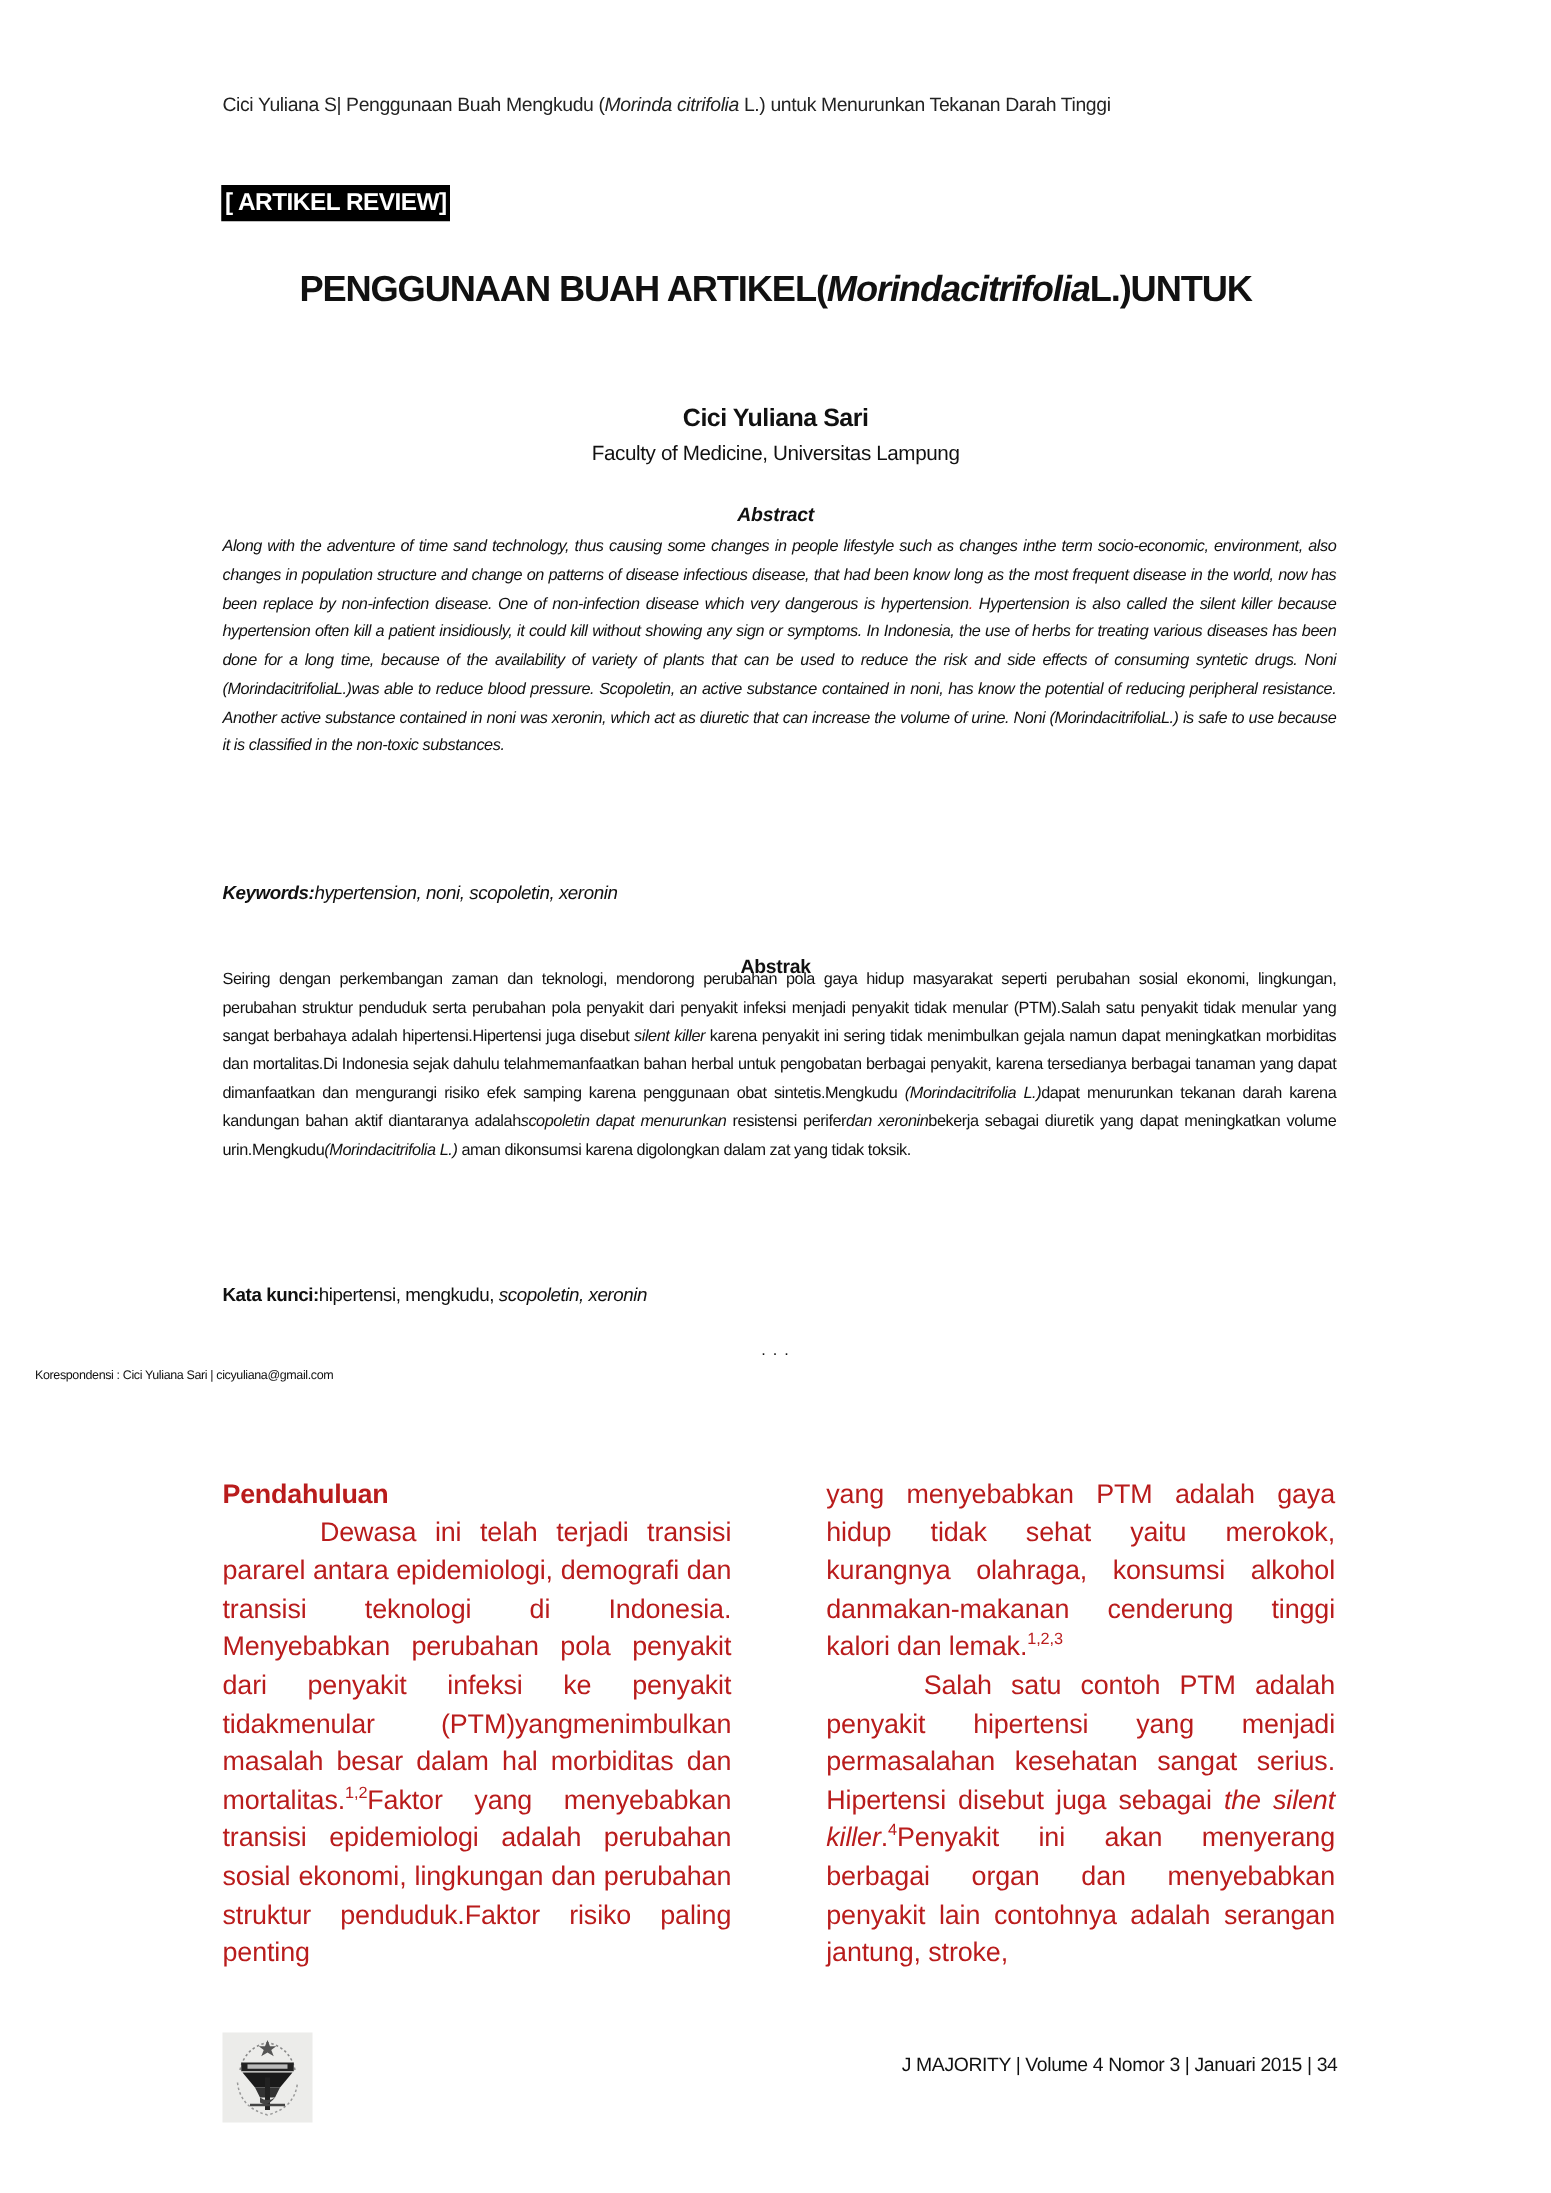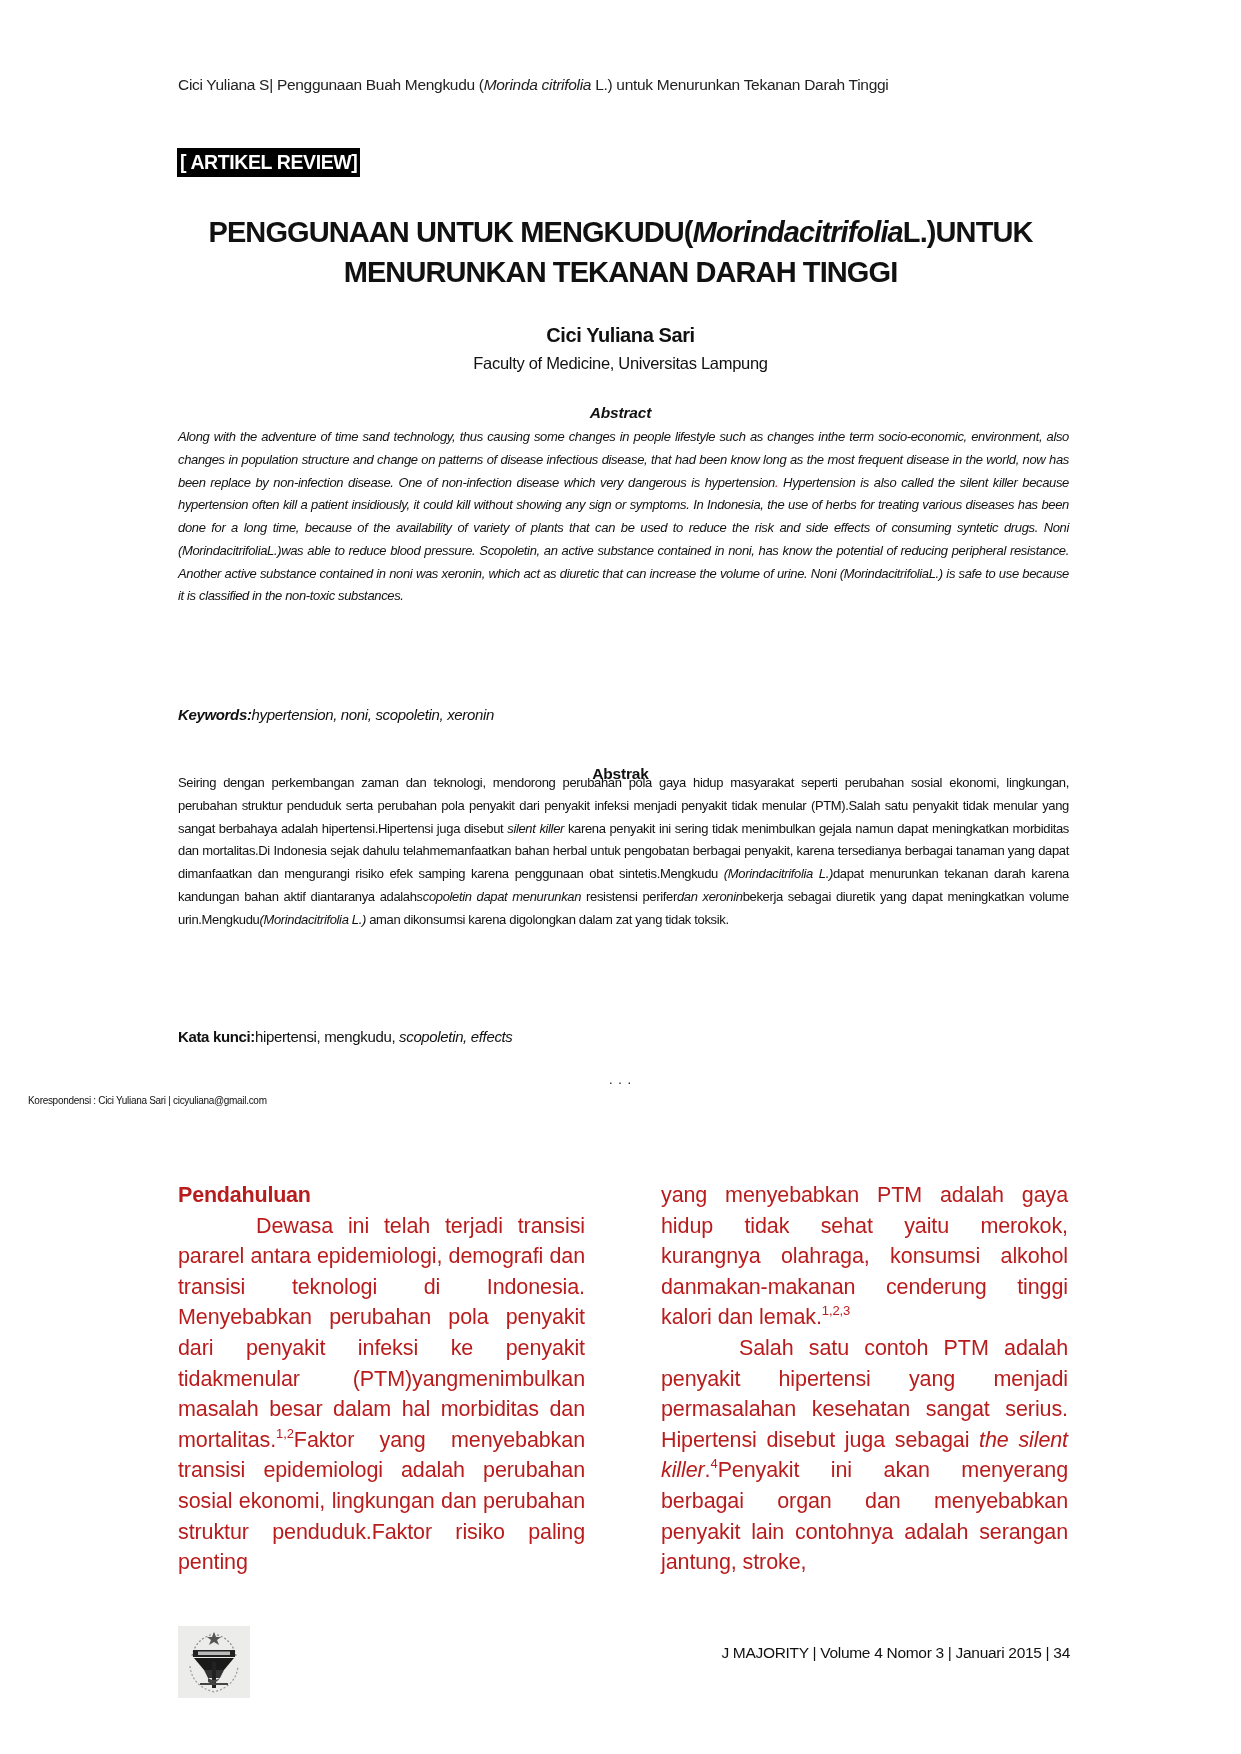--- a/index.html
+++ b/index.html
@@ -35,36 +35,35 @@
   .footer { left: 600px; width: 470px; top: 1644px; text-align: right; font-size: 15.5px; letter-spacing: -0.3px; white-space: nowrap; }
 </style>
 </head>
 <body>
 
 <div class="abs running-header"><span>Cici Yuliana S| Penggunaan Buah Mengkudu (</span><i>Morinda citrifolia</i><span> L.) untuk Menurunkan Tekanan Darah Tinggi</span></div>
 
 <div class="abs badge">[ ARTIKEL REVIEW]</div>
 
 <div class="abs title">
-  <div><span>PENGGUNAAN UNTUK MENGKUDU(</span><i>Morindacitrifolia</i><span>L.)UNTUK</span></div>
-  <div>MENURUNKAN TEKANAN DARAH TINGGI</div>
+  <div><span>PENGGUNAAN BUAH ARTIKEL(</span><i>Morindacitrifolia</i><span>L.)UNTUK</span></div>
 </div>
 
 <div class="abs author">Cici Yuliana Sari</div>
 <div class="abs affil">Faculty of Medicine, Universitas Lampung</div>
 
 <div class="abs sec-head abstract-en-head">Abstract</div>
 <div class="abs para para-en"><span>Along with the adventure of time sand technology, thus causing some changes in people lifestyle such as changes inthe term socio-economic, environment, also changes in population structure and change on patterns of disease infectious disease, that had been know long as the most frequent disease in the world, now has been replace by non-infection disease. One of non-infection disease which very dangerous is hypertension</span><span class="red">.</span><span> Hypertension is also called the silent killer because hypertension often kill a patient insidiously, it could kill without showing any sign or symptoms. In Indonesia, the use of herbs for treating various diseases has been done for a long time, because of the availability of variety of plants that can be used to reduce the risk and side effects of consuming syntetic drugs. Noni (MorindacitrifoliaL.)was able to reduce blood pressure. Scopoletin, an active substance contained in noni, has know the potential of reducing peripheral resistance. Another active substance contained in noni was xeronin, which act as diuretic that can increase the volume of urine. Noni (MorindacitrifoliaL.) is safe to use because it is classified in the non-toxic substances.</span></div>
 
 <div class="abs kw kw-en"><b>Keywords:</b><span>hypertension, noni, scopoletin, xeronin</span></div>
 
 <div class="abs sec-head abstrak-head">Abstrak</div>
 <div class="abs para para-id"><span>Seiring dengan perkembangan zaman dan teknologi, mendorong perubahan pola gaya hidup masyarakat seperti perubahan sosial ekonomi, lingkungan, perubahan struktur penduduk serta perubahan pola penyakit dari penyakit infeksi menjadi penyakit tidak menular (PTM).Salah satu penyakit tidak menular yang sangat berbahaya adalah hipertensi.Hipertensi juga disebut </span><i>silent killer</i><span> karena penyakit ini sering tidak menimbulkan gejala namun dapat meningkatkan morbiditas dan mortalitas.Di Indonesia sejak dahulu telahmemanfaatkan bahan herbal untuk pengobatan berbagai penyakit, karena tersedianya berbagai tanaman yang dapat dimanfaatkan dan mengurangi risiko efek samping karena penggunaan obat sintetis.Mengkudu </span><i>(Morindacitrifolia L.)</i><span>dapat menurunkan tekanan darah karena kandungan bahan aktif diantaranya adalah</span><i>scopoletin dapat menurunkan</i><span> resistensi perifer</span><i>dan xeronin</i><span>bekerja sebagai diuretik yang dapat meningkatkan volume urin.Mengkudu</span><i>(Morindacitrifolia L.)</i><span> aman dikonsumsi karena digolongkan dalam zat yang tidak toksik.</span></div>
 
-<div class="abs kw kw-id"><b>Kata kunci:</b><span>hipertensi, mengkudu, </span><i>scopoletin, effects</i></div>
+<div class="abs kw kw-id"><b>Kata kunci:</b><span>hipertensi, mengkudu, </span><i>scopoletin, xeronin</i></div>
 
 <div class="abs dots">. . .</div>
 <div class="abs corr">Korespondensi : Cici Yuliana Sari | cicyuliana@gmail.com</div>
 
 <div class="abs col col-left">
   <div class="section-title">Pendahuluan</div>
   <div class="indent"><span>Dewasa ini telah terjadi transisi pararel antara epidemiologi, demografi dan transisi teknologi di Indonesia. Menyebabkan perubahan pola penyakit dari penyakit infeksi ke penyakit tidakmenular (PTM)yangmenimbulkan masalah besar dalam hal morbiditas dan mortalitas.</span><sup>1,2</sup><span>Faktor yang menyebabkan transisi epidemiologi adalah perubahan sosial ekonomi, lingkungan dan perubahan struktur penduduk.Faktor risiko paling penting</span></div>
 </div>
 
 <div class="abs col col-right">

